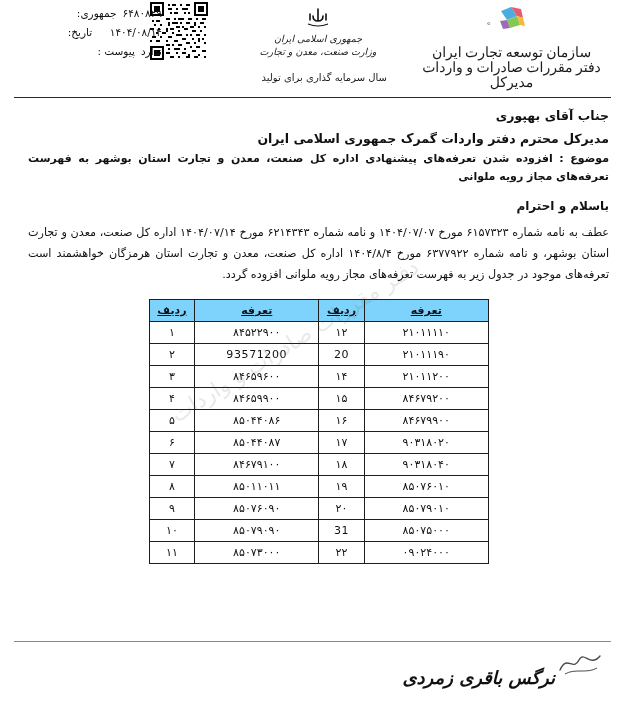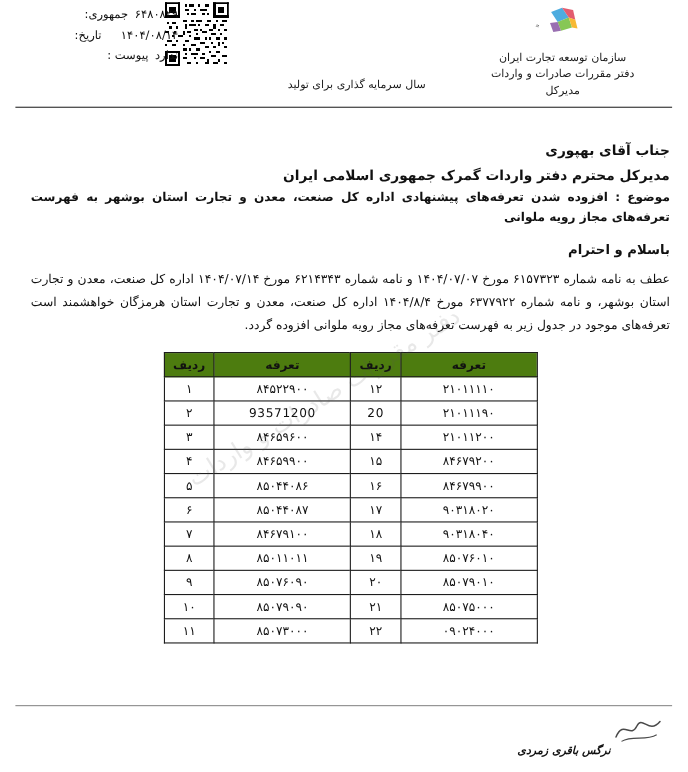--- a/index.html
+++ b/index.html
@@ -14,21 +14,21 @@
   }
   .page{position:relative;width:625px;height:702px;}
 
   
   .header{position:relative;height:100px;}
 
   .hdr-right{
     position:absolute;top:2px;right:6px;width:215px;
     text-align:center;
   }
-  .hdr-right .org-lines{font-size:10px;line-height:15px;color:#1a1a1a;}
+  .hdr-right .org-lines{font-size:14px;line-height:15px;color:#1a1a1a;font-family:Liberation Serif, serif;}
   .hdr-right .org-lines div{white-space:nowrap;}
 
   .logo{
     width:62px;height:42px;margin:0 auto 1px auto;position:relative;
   }
   .logo svg{display:block;}
 
   .hdr-center{
     position:absolute;top:8px;right:232px;width:150px;
     text-align:center;
@@ -58,21 +58,21 @@
     font-size:10px;color:#1a1a1a;white-space:nowrap;
   }
 
   .rule{
     position:absolute;left:14px;right:14px;top:97px;
     border-top:1px solid #2b2b2b;height:0;
   }
 
   
   .body{
-    position:absolute;top:115px;right:0;left:0;
+    position:absolute;top:94px;right:0;left:0;
     padding:0 16px 0 28px;
   }
   .addressee{font-size:12.5px;line-height:23px;font-weight:bold;margin-top:10px;}
   .addressee div{white-space:nowrap;}
 
   .subject{
     font-size:11px;line-height:18px;font-weight:bold;
     text-align:justify;
   }
   .salutation{font-size:12px;font-weight:bold;margin-top:13px;}
@@ -87,41 +87,41 @@
     border-collapse:collapse;width:100%;
     font-size:11px;
   }
   table.tariff th,table.tariff td{
     border:1px solid #1d1d1d;
     text-align:center;
     height:21px;
     padding:0 2px;
     letter-spacing:.6px;
   }
-  table.tariff th{font-weight:bold;background:#4d7c0f;}
+  table.tariff th{font-weight:bold;background:#7dd3fc;text-decoration:underline;}
   table.tariff col.c-num{width:46px;}
   table.tariff col.c-tar{width:124px;}
 
   
   .watermark{
     position:absolute;top:20px;right:-10px;
     width:330px;height:250px;
     opacity:.13;
     pointer-events:none;
     transform:rotate(-32deg);
     font-family:"DejaVu Serif","Liberation Serif",serif;
     font-size:22px;color:#555;line-height:34px;
     white-space:nowrap;
   }
 
   
   .footer{position:absolute;left:0;right:0;bottom:0;height:72px;}
   .sig-name{
     position:absolute;bottom:14px;right:70px;
-    font-size:10px;
+    font-size:18px;
     font-family:"DejaVu Serif","Liberation Serif",serif;
     font-style:italic;font-weight:bold;color:#111;
   }
   .sig-mark{
     position:absolute;bottom:26px;right:22px;width:46px;height:28px;opacity:.85;
   }
   .foot-rule{
     position:absolute;left:14px;right:14px;bottom:60px;
     border-top:1px solid #8a8a8a;height:0;
   }
@@ -149,20 +149,32 @@
           </text>
         </svg>
       </div>
       <div class="org-lines">
         <div>سازمان توسعه تجارت ایران</div>
         <div>دفتر مقررات صادرات و واردات</div>
         <div>مدیرکل</div>
       </div>
     </div>
 
+    <div class="hdr-center">
+      <div class="emblem">
+        <svg width="26" height="22" viewBox="0 0 26 22" xmlns="http://www.w3.org/2000/svg">
+          <path d="M13,1 L13,13 M13,13 C10,13 8,11 8,8 M13,13 C16,13 18,11 18,8 M5,6 L5,12 M21,6 L21,12" stroke="#111" stroke-width="1.6" fill="none" stroke-linecap="round"></path>
+          <path d="M3,16 Q13,20 23,16" stroke="#111" stroke-width="1.2" fill="none"></path>
+        </svg>
+      </div>
+      <div class="min-lines">
+        <div>جمهوری اسلامی ایران</div>
+        <div>وزارت صنعت، معدن و تجارت</div>
+      </div>
+    </div>
 
     <div class="qr">
       <svg width="58" height="58" viewBox="0 0 29 29" shape-rendering="crispEdges" xmlns="http://www.w3.org/2000/svg">
         <rect width="29" height="29" fill="#fff"></rect>
         <g fill="#000">
           <rect x="0" y="0" width="7" height="1"></rect>
             <rect x="0" y="6" width="7" height="1"></rect>
           <rect x="0" y="0" width="1" height="7"></rect>
             <rect x="6" y="0" width="1" height="7"></rect>
           <rect x="2" y="2" width="3" height="3"></rect>
@@ -363,21 +375,21 @@
               <td>۸</td>
             </tr>
             <tr>
               <td>۸۵۰۷۹۰۱۰</td>
               <td>۲۰</td>
               <td>۸۵۰۷۶۰۹۰</td>
               <td>۹</td>
             </tr>
             <tr>
               <td>۸۵۰۷۵۰۰۰</td>
-              <td>۲۱</td>
+              <td>31</td>
               <td>۸۵۰۷۹۰۹۰</td>
               <td>۱۰</td>
             </tr>
             <tr>
               <td>۰۹۰۲۴۰۰۰</td>
               <td>۲۲</td>
               <td>۸۵۰۷۳۰۰۰</td>
               <td>۱۱</td>
             </tr>
           </tbody>

